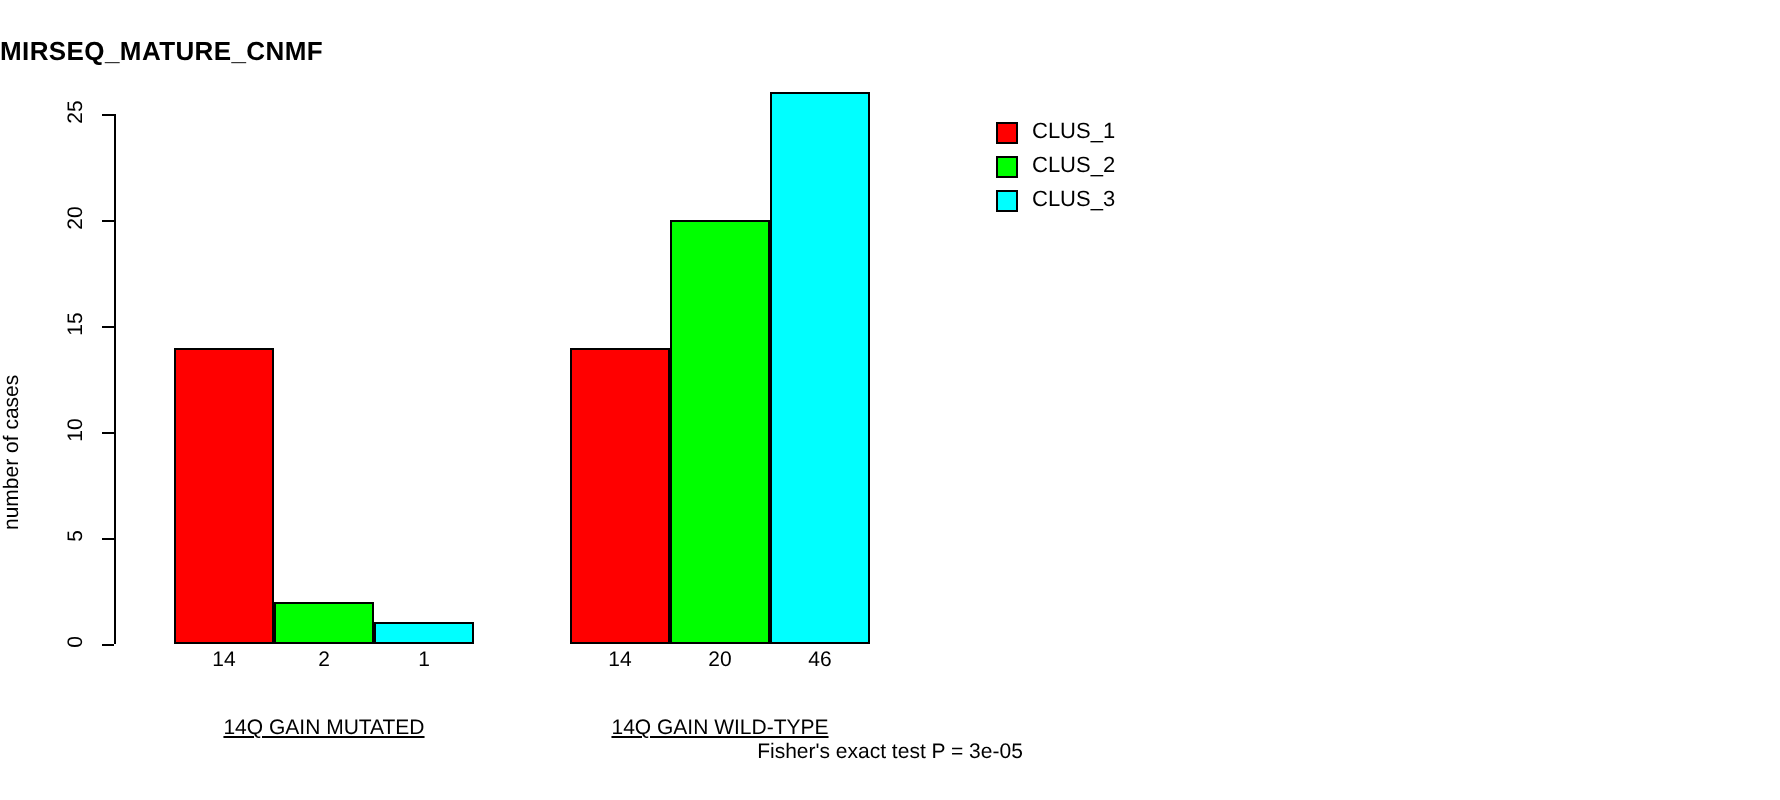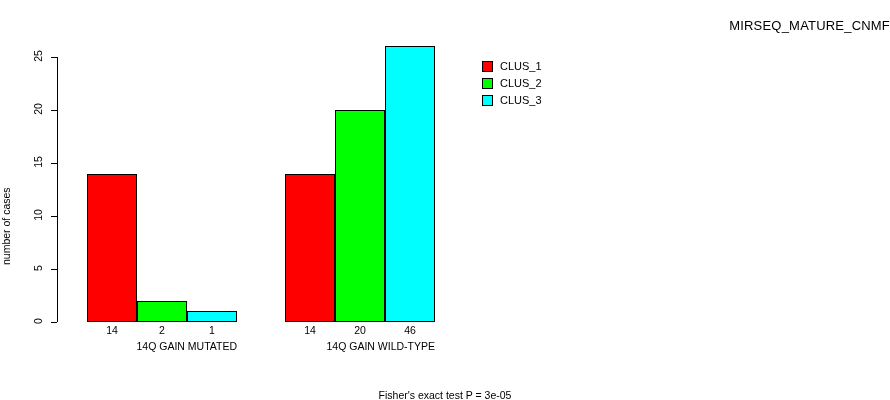--- a/index.html
+++ b/index.html
@@ -20,23 +20,23 @@
     left: 0; top: 0;
     width: 890px;
     height: 400px;
   }
   
   .chart-title {
     position: absolute;
     left: 0;
     top: 18px;
     width: 890px;
-    text-align: right;
+    text-align: left;
     font-size: 13px;
-    font-weight: normal;
+    font-weight: bold;
     letter-spacing: 0.2px;
   }
   
   .ylabel {
     position: absolute;
     left: 0px;
     top: 145px;
     width: 14px;
     font-size: 10.5px;
     white-space: nowrap;
@@ -91,29 +91,30 @@
     height: 322px;
   }
   .bar-value-label {
     position: absolute;
     top: 324px;
     font-size: 10.5px;
     text-align: center;
   }
   .group-label {
     position: absolute;
-    top: 340px;
-    font-size: 10.5px;
-    text-align: right;
+    top: 358px;
+    font-size: 10.5px;
+    text-align: center;
     white-space: nowrap;
+    text-decoration: underline;
   }
   
   .legend {
     position: absolute;
-    left: 482px;
+    left: 498px;
     top: 58px;
   }
   .legend-row {
     display: flex;
     align-items: center;
     height: 17px;
   }
   .legend-swatch {
     width: 11px;
     height: 11px;
@@ -122,21 +123,21 @@
     margin-right: 7px;
   }
   .legend-text {
     font-size: 11px;
     line-height: 11px;
   }
   
   .footer-note {
     position: absolute;
     left: 0;
-    top: 389px;
+    top: 370px;
     width: 890px;
     text-align: center;
     font-size: 10.5px;
     
     box-sizing: border-box;
   }
 </style>
 </head>
 <body>
 

